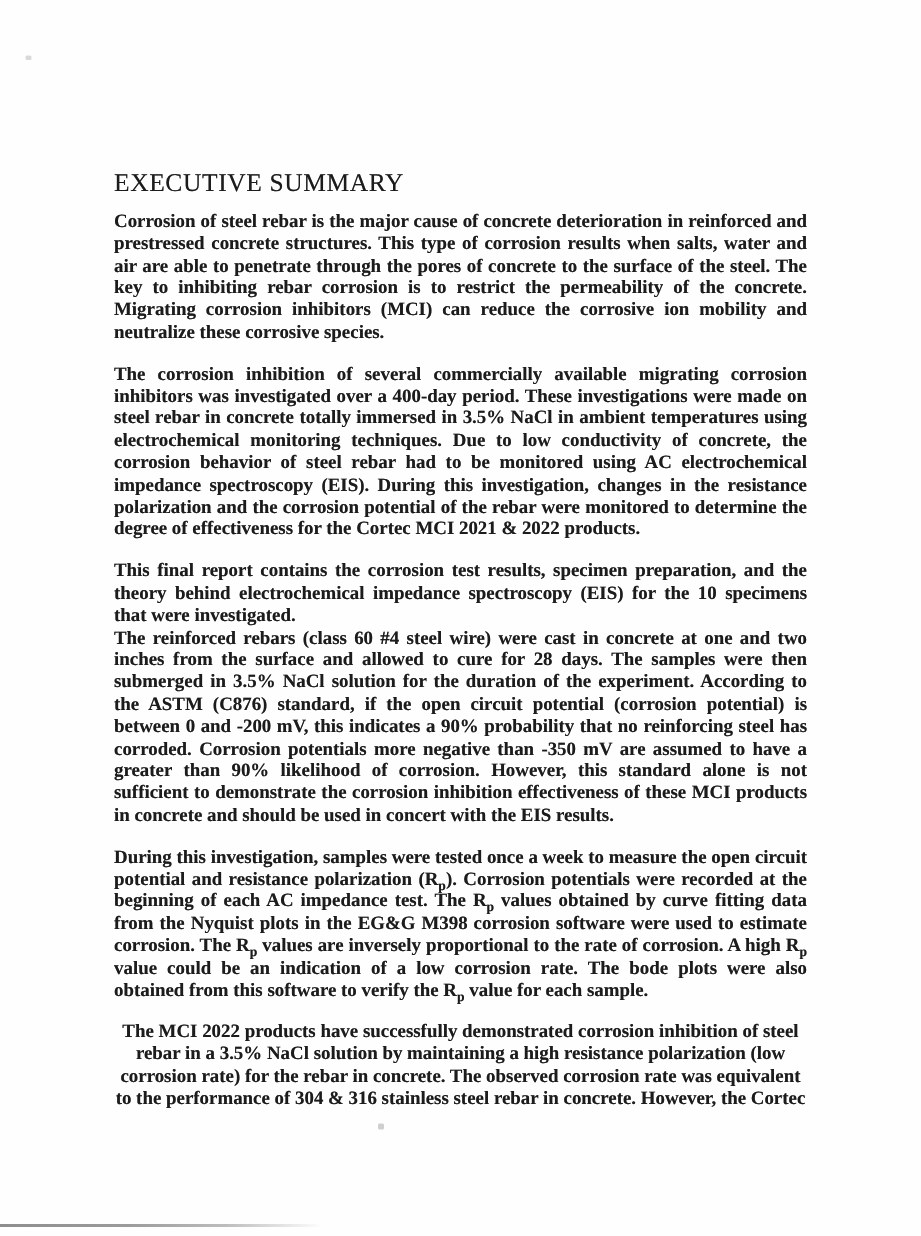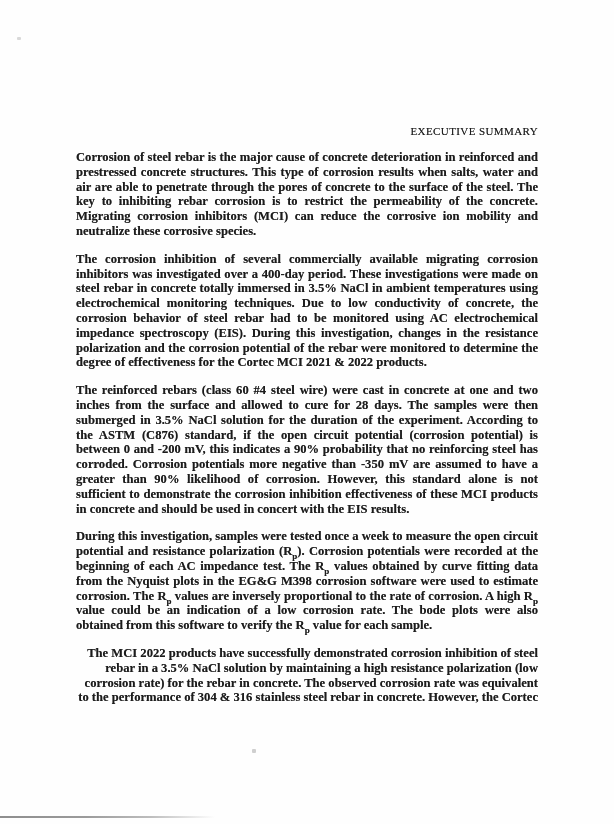--- a/index.html
+++ b/index.html
@@ -19,37 +19,36 @@
   .content {
     position: absolute;
     left: 76px;
     top: 110px;
     width: 462px;
     font-size: 12.6px;
     line-height: 14.8px;
     text-shadow: 0 0 0.4px rgba(20,20,20,0.55);
   }
   .heading {
-    font-size: 11px;
+    font-size: 17px;
     font-weight: normal;
     letter-spacing: 0.4px;
-    margin: 14px 0 11px 0;
+    margin: 4px 0 11px 0;
     line-height: 15px;
-    text-align: right;
   }
   .para {
     margin: 0 0 13px 0;
     text-align: justify;
     font-weight: bold;
   }
   .para.no-gap {
     margin-bottom: 0;
   }
   .para.left-align {
-    text-align: right;
+    text-align: center;
   }
   .para sub {
     font-size: 0.72em;
     line-height: 0;
   }
   .artifact {
     position: absolute;
   }
   .speck-1 {
     left: 17px; top: 37px;
@@ -73,20 +72,21 @@
 <body>
 
 <div class="page">
   <div class="content">
     <h1 class="heading">EXECUTIVE SUMMARY</h1>
 
     <p class="para"><span>Corrosion of steel rebar is the major cause of concrete deterioration in reinforced and prestressed concrete structures. This type of corrosion results when salts, water and air are able to penetrate through the pores of concrete to the surface of the steel.  The key to inhibiting rebar corrosion is to restrict the permeability of the concrete.  Migrating corrosion inhibitors (MCI) can reduce the corrosive ion mobility and neutralize these corrosive species.</span></p>
 
     <p class="para"><span>The corrosion inhibition of several commercially available migrating corrosion inhibitors was investigated over a 400-day period. These investigations were made on steel rebar in concrete totally immersed in 3.5% NaCl in ambient temperatures using electrochemical monitoring techniques. Due to low conductivity of concrete, the corrosion behavior of steel rebar had to be monitored using AC electrochemical impedance spectroscopy (EIS). During this investigation, changes in the resistance polarization and the corrosion potential of the rebar were monitored to determine the degree of effectiveness for the Cortec MCI 2021 &amp; 2022 products.</span></p>
 
+    <p class="para no-gap"><span>This final report contains the corrosion test results, specimen preparation, and the theory behind electrochemical impedance spectroscopy (EIS) for the 10 specimens that were investigated.</span></p>
 
     <p class="para"><span>The reinforced rebars (class 60 #4 steel wire) were cast in concrete at one and two inches from the surface and allowed to cure for 28 days. The samples were then submerged in 3.5% NaCl solution for the duration of the experiment. According to the ASTM (C876) standard, if the open circuit potential (corrosion potential) is between 0 and -200 mV, this indicates a 90% probability that no reinforcing steel has corroded. Corrosion potentials more negative than -350 mV are assumed to have a greater than 90% likelihood of corrosion. However, this standard alone is not sufficient to demonstrate the corrosion inhibition effectiveness of these MCI products in concrete and should be used in concert with the EIS results.</span></p>
 
     <p class="para"><span>During this investigation, samples were tested once a week to measure the open circuit potential and resistance polarization (R</span><sub>p</sub><span>).  Corrosion potentials were recorded at the beginning of each AC impedance test. The R</span><sub>p</sub><span> values obtained by curve fitting data from the Nyquist plots in the EG&amp;G M398 corrosion software were used to estimate corrosion. The R</span><sub>p</sub><span> values are inversely proportional to the rate of corrosion. A high R</span><sub>p</sub><span> value could be an indication of a low corrosion rate. The bode plots were also obtained from this software to verify the R</span><sub>p</sub><span> value for each sample.</span></p>
 
     <p class="para left-align"><span>The MCI 2022 products have successfully demonstrated corrosion inhibition of steel rebar in a 3.5% NaCl solution by maintaining a high resistance polarization (low corrosion rate) for the rebar in concrete.  The observed corrosion rate was equivalent to the performance of 304 &amp; 316 stainless steel rebar in concrete.  However, the Cortec</span></p>
   </div>
 
   <div class="artifact speck-1"></div>
   <div class="artifact speck-2"></div>

